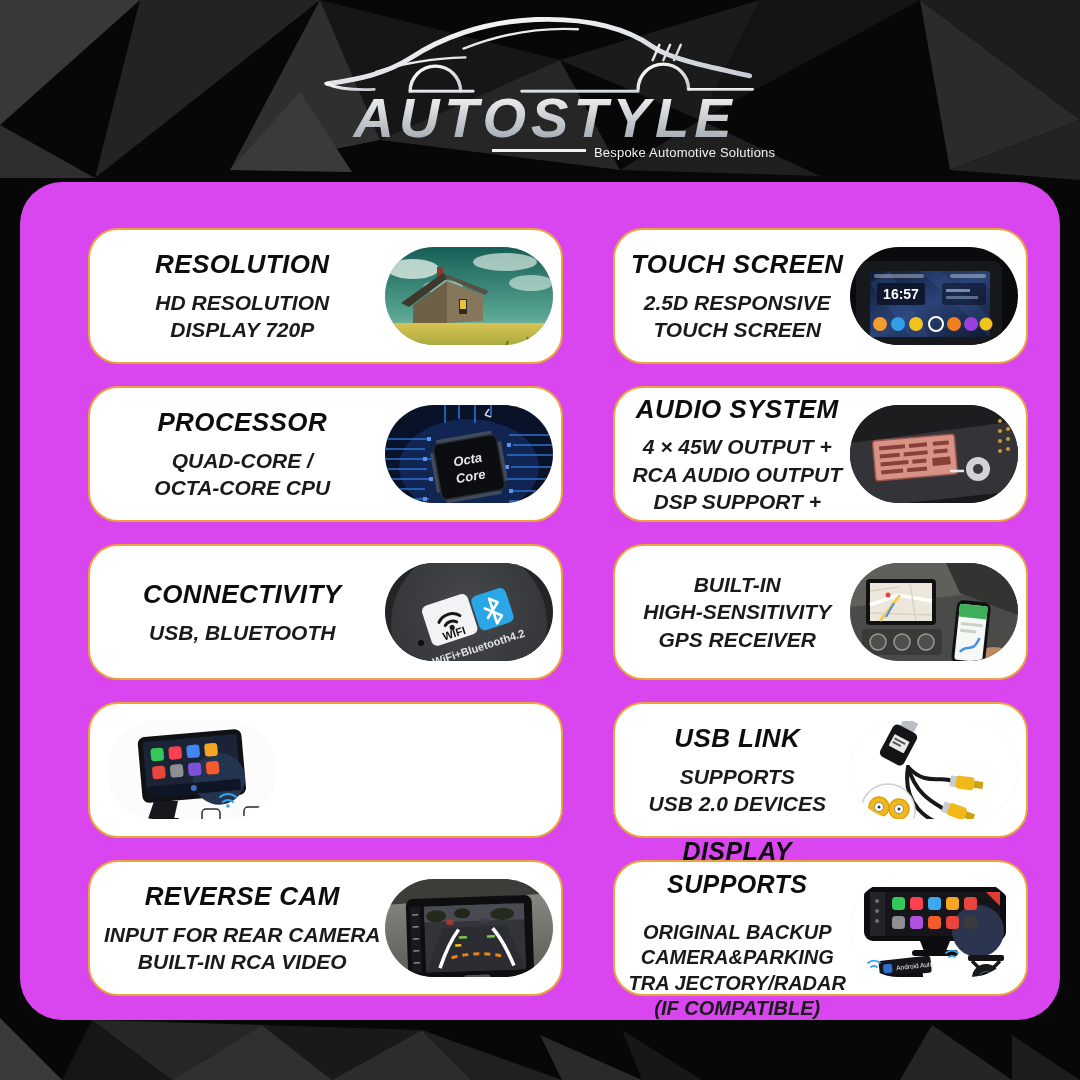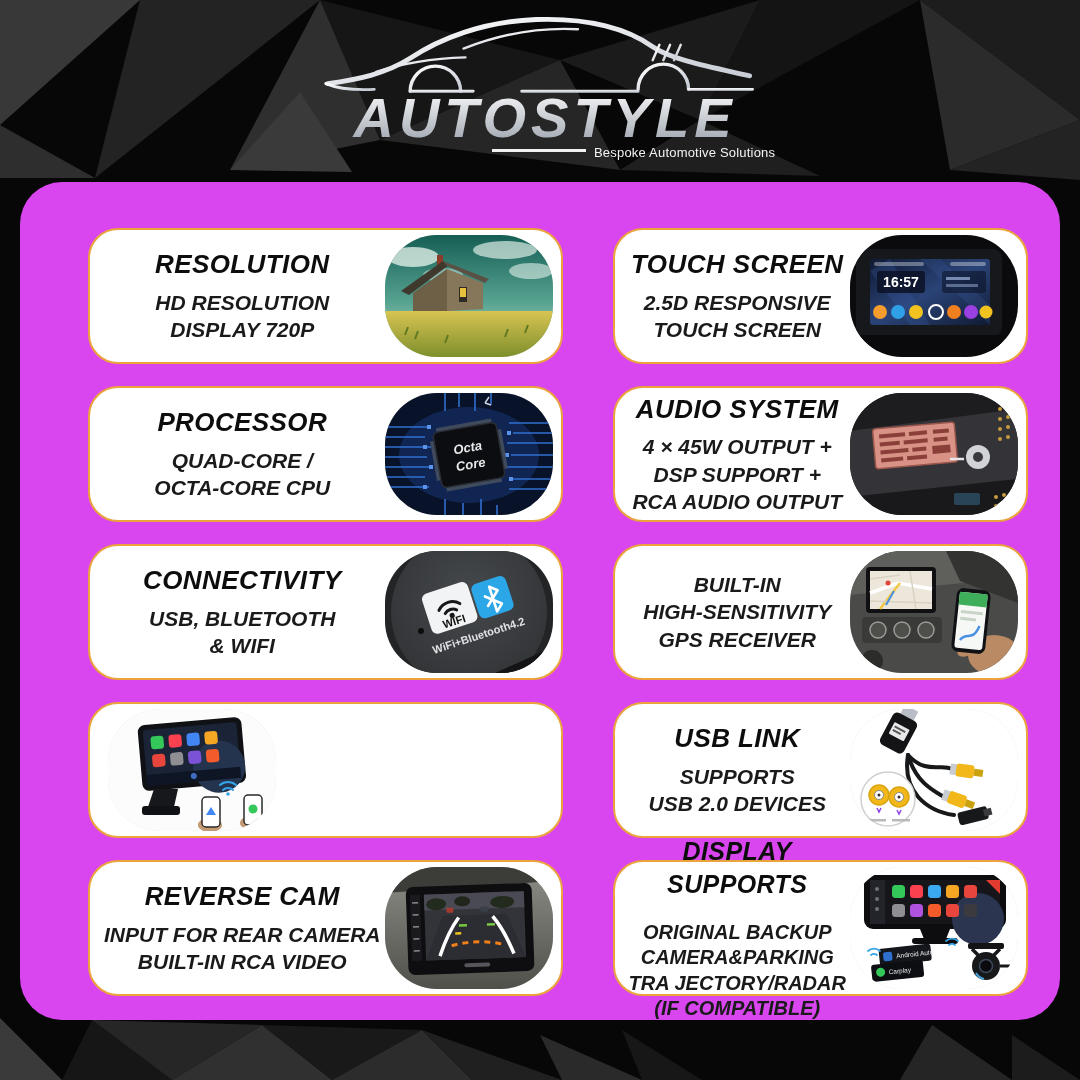--- a/index.html
+++ b/index.html
@@ -26,21 +26,21 @@
   }
   .card-text{
     flex:1;text-align:center;font-style:italic;font-weight:bold;color:#141414;
     position:relative;z-index:1;line-height:1.3;
   }
   .card-title{font-size:26px;margin:0 0 7px 0;letter-spacing:.4px;color:#0d0d0d;}
   .card-line{font-size:21px;white-space:nowrap;color:#1a1a1a;}
   .card--compact .card-title{margin-bottom:20px;font-size:25px;}
   .card--compact .card-line{font-size:20px;line-height:1.26;}
   .card-img{
-    width:168px;height:122px;flex:0 0 auto;border-radius:52px;overflow:hidden;
+    width:168px;height:98px;flex:0 0 auto;border-radius:52px;overflow:hidden;
     margin-left:4px;background:#ddd;
   }
   .card-img svg{display:block;}
 </style>
 </head>
 <body>
 
 <svg class="bg-poly" width="1080" height="1080" viewBox="0 0 1080 1080">
   <rect width="1080" height="1080" fill="#070707"></rect>
   <polygon points="0,0 140,0 0,125" fill="#383838"></polygon>
@@ -218,22 +218,22 @@
           </g>
           <path d="M100 10 l4 -6 M100 10 l6 2" stroke="#cfd6e4" stroke-width="1.5" fill="none"></path>
         </svg>
       </div>
     </div>
 
     <div class="card">
       <div class="card-text">
         <h3 class="card-title">AUDIO SYSTEM</h3>
         <div class="card-line">4 × 45W OUTPUT +</div>
+        <div class="card-line">RCA AUDIO OUTPUT</div>
         <div class="card-line">DSP SUPPORT +</div>
-        <div class="card-line">RCA AUDIO OUTPUT</div>
       </div>
       <div class="card-img">
         <svg width="168" height="122" viewBox="0 0 168 122">
           <rect width="168" height="122" fill="#2a2a2d"></rect>
           <polygon points="0,0 168,0 168,16 0,38" fill="#1d1d20"></polygon>
           <polygon points="0,38 168,16 168,86 0,104" fill="#333338"></polygon>
           <g transform="rotate(-5 70 52)">
             <rect x="24" y="32" width="82" height="40" rx="3" fill="#d89286" stroke="#9a564c" stroke-width="1.5"></rect>
             <g fill="#8a4038">
               <rect x="30" y="38" width="26" height="4"></rect>
@@ -271,21 +271,20 @@
           </g>
           <rect x="104" y="100" width="26" height="12" rx="2" fill="#2e4f66" opacity=".8"></rect>
         </svg>
       </div>
     </div>
 
     <div class="card">
       <div class="card-text">
         <h3 class="card-title">CONNECTIVITY</h3>
         <div class="card-line">USB, BLUETOOTH</div>
-        <div class="card-line">&amp; WIFI</div>
       </div>
       <div class="card-img">
         <svg width="168" height="122" viewBox="0 0 168 122">
           <defs>
             <radialGradient id="conn5" cx=".5" cy=".4" r=".8">
               <stop offset="0" stop-color="#46494c"></stop>
                 <stop offset="1" stop-color="#2b2d2f"></stop>
             </radialGradient>
           </defs>
           <rect width="168" height="122" fill="#222426"></rect>

